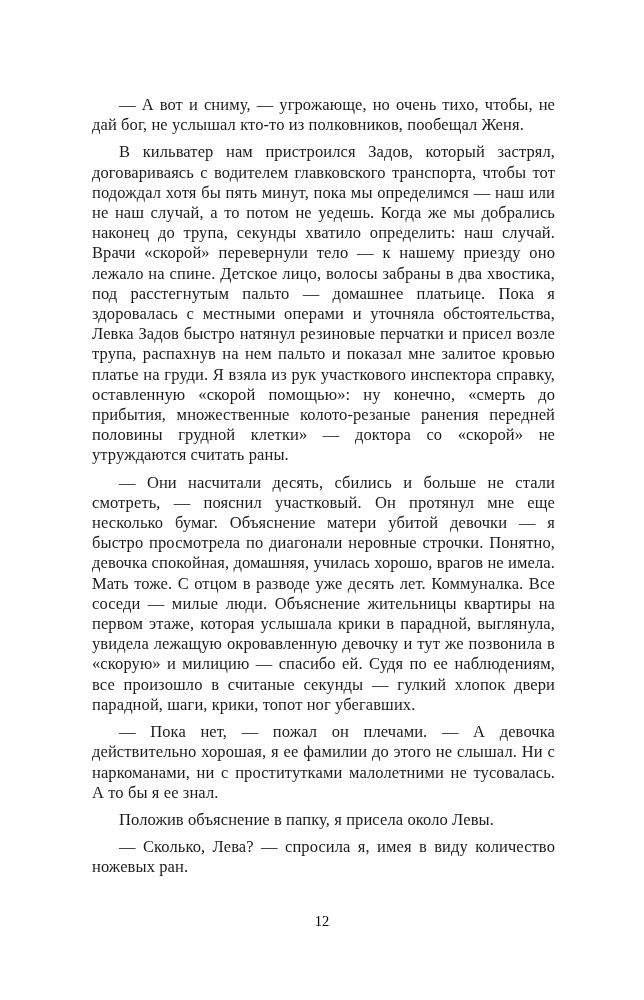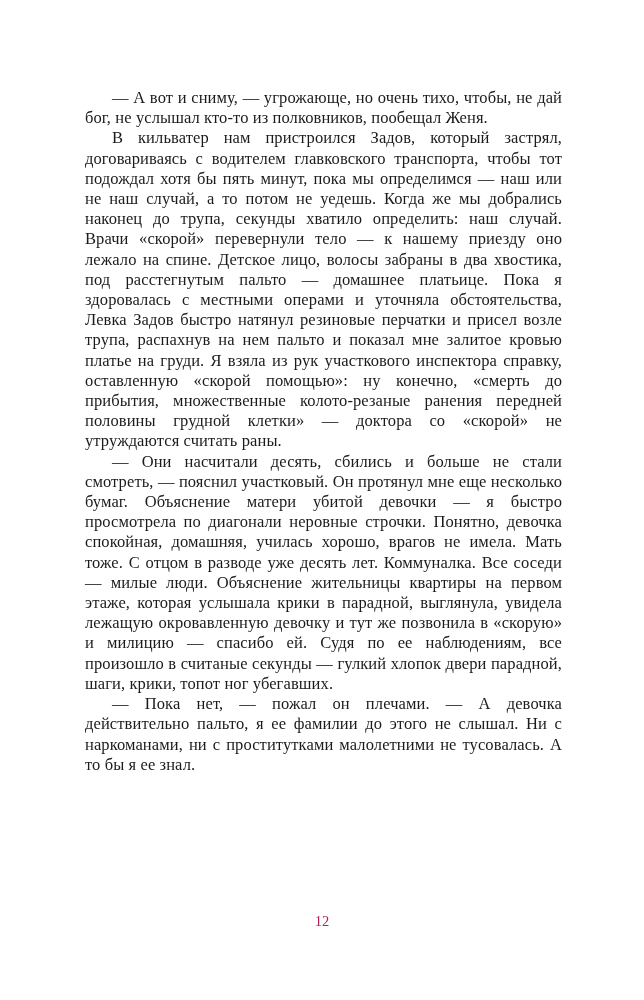--- a/index.html
+++ b/index.html
@@ -26,38 +26,40 @@
     top: 88px;
     width: 477px;
     font-size: 16.5px;
     line-height: 20.2px;
     text-align: justify;
     letter-spacing: 0.1px;
     hyphens: auto;
     -webkit-hyphens: auto;
   }
   .text-block p {
-    margin: 0;
+    margin: 7px;
     padding: 0;
     text-indent: 27px;
   }
   .page-number {
     position: absolute;
     top: 913px;
     left: 0;
     width: 644px;
     text-align: center;
     font-size: 14.5px;
-    color: #be185d;
+    color: #000000;
   }
 </style>
 </head>
 <body>
 
 <div class="page">
   <div class="text-block">
     <p>— А вот и сниму, — угрожающе, но очень тихо, чтобы, не дай бог, не услышал кто-то из полковников, пообещал Женя.</p>
     <p>В кильватер нам пристроился Задов, который застрял, договариваясь с водителем главковского транспорта, чтобы тот подождал хотя бы пять минут, пока мы определимся — наш или не наш случай, а то потом не уедешь. Когда же мы добрались наконец до трупа, секунды хватило определить: наш случай. Врачи «скорой» перевернули тело — к нашему приезду оно лежало на спине. Детское лицо, волосы забраны в два хвостика, под расстегнутым пальто — домашнее платьице. Пока я здоровалась с местными операми и уточняла обстоятельства, Левка Задов быстро натянул резиновые перчатки и присел возле трупа, распахнув на нем пальто и показал мне залитое кровью платье на груди. Я взяла из рук участкового инспектора справку, оставленную «скорой помощью»: ну конечно, «смерть до прибытия, множественные колото-резаные ранения передней половины грудной клетки» — доктора со «скорой» не утруждаются считать раны.</p>
     <p>— Они насчитали десять, сбились и больше не стали смотреть, — пояснил участковый. Он протянул мне еще несколько бумаг. Объяснение матери убитой девочки — я быстро просмотрела по диагонали неровные строчки. Понятно, девочка спокойная, домашняя, училась хорошо, врагов не имела. Мать тоже. С отцом в разводе уже десять лет. Коммуналка. Все соседи — милые люди. Объяснение жительницы квартиры на первом этаже, которая услышала крики в парадной, выглянула, увидела лежащую окровавленную девочку и тут же позвонила в «скорую» и милицию — спасибо ей. Судя по ее наблюдениям, все произошло в считаные секунды — гулкий хлопок двери парадной, шаги, крики, топот ног убегавших.</p>
-    <p>— Пока нет, — пожал он плечами. — А девочка действительно пальто, я ее фамилии до этого не слышал. Ни с наркоманами, ни с проститутками малолетними не тусовалась. А то бы я ее знал.</p>
+    <p>— Пока нет, — пожал он плечами. — А девочка действительно хорошая, я ее фамилии до этого не слышал. Ни с наркоманами, ни с проститутками малолетними не тусовалась. А то бы я ее знал.</p>
+    <p>Положив объяснение в папку, я присела около Левы.</p>
+    <p>— Сколько, Лева? — спросила я, имея в виду количество ножевых ран.</p>
   </div>
   <div class="page-number">12</div>
 </div>
 
 </body></html>

